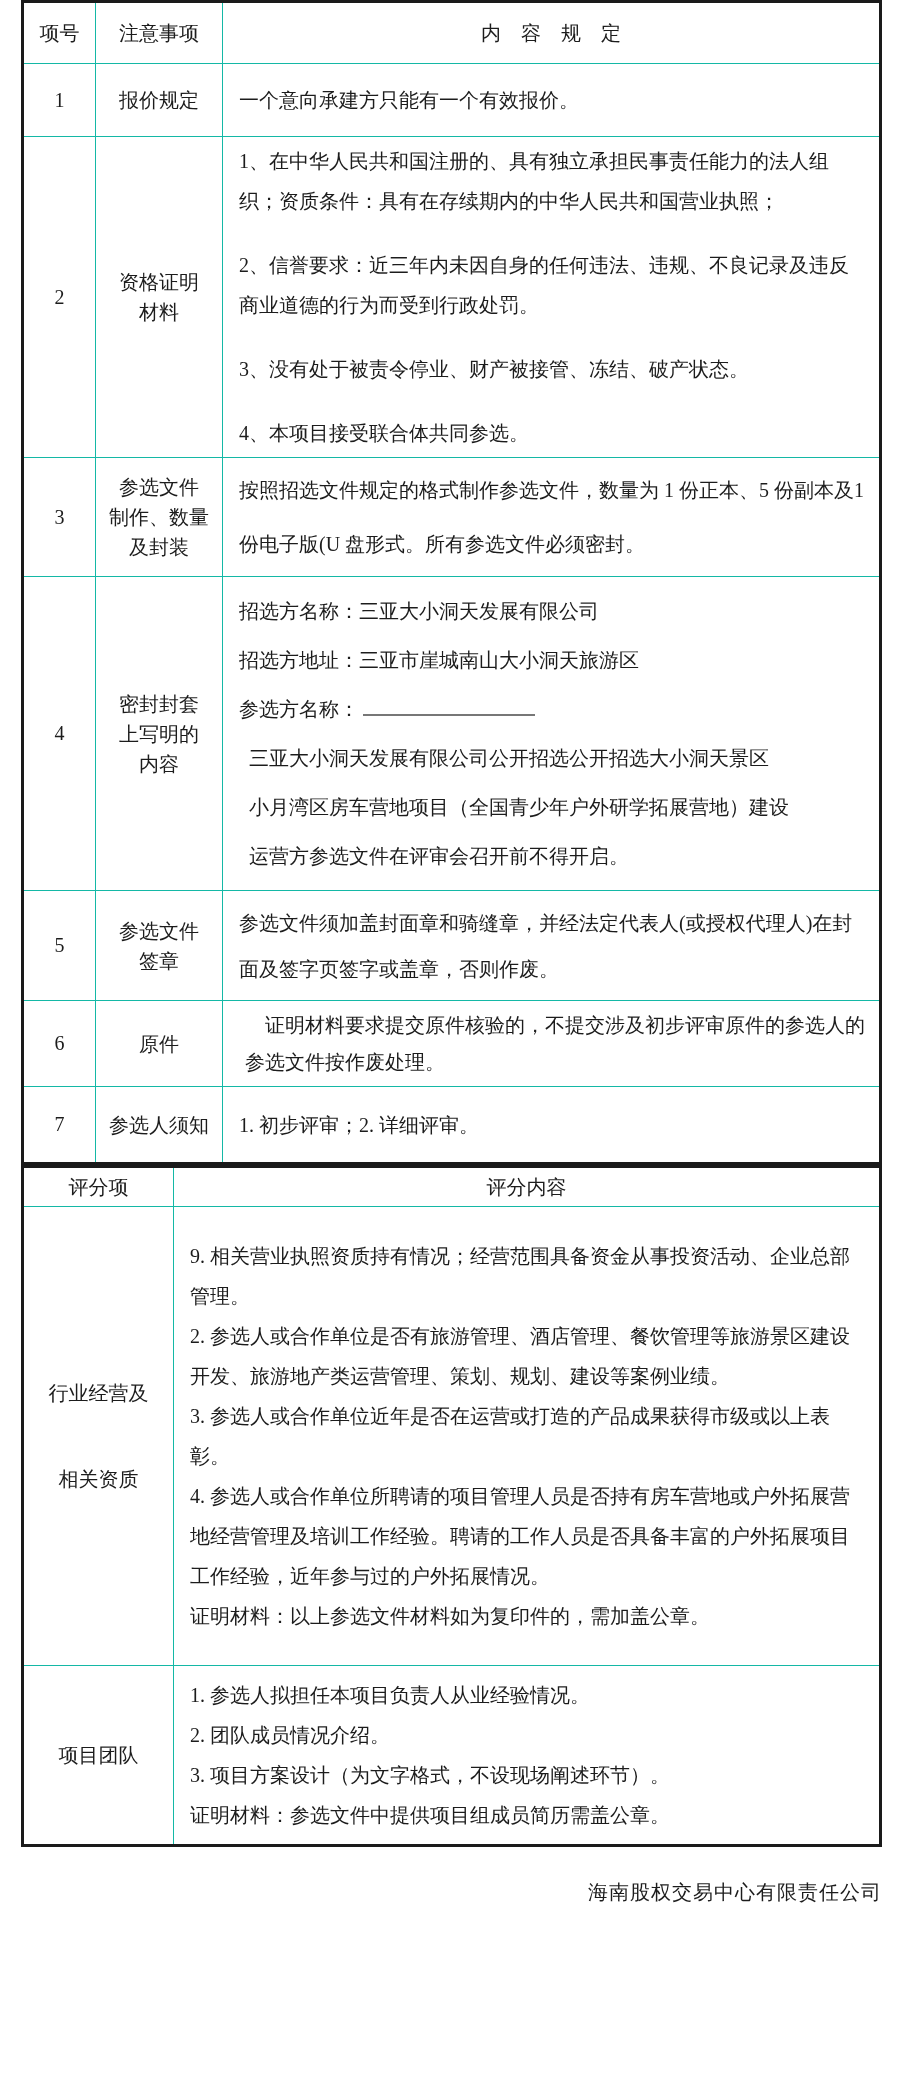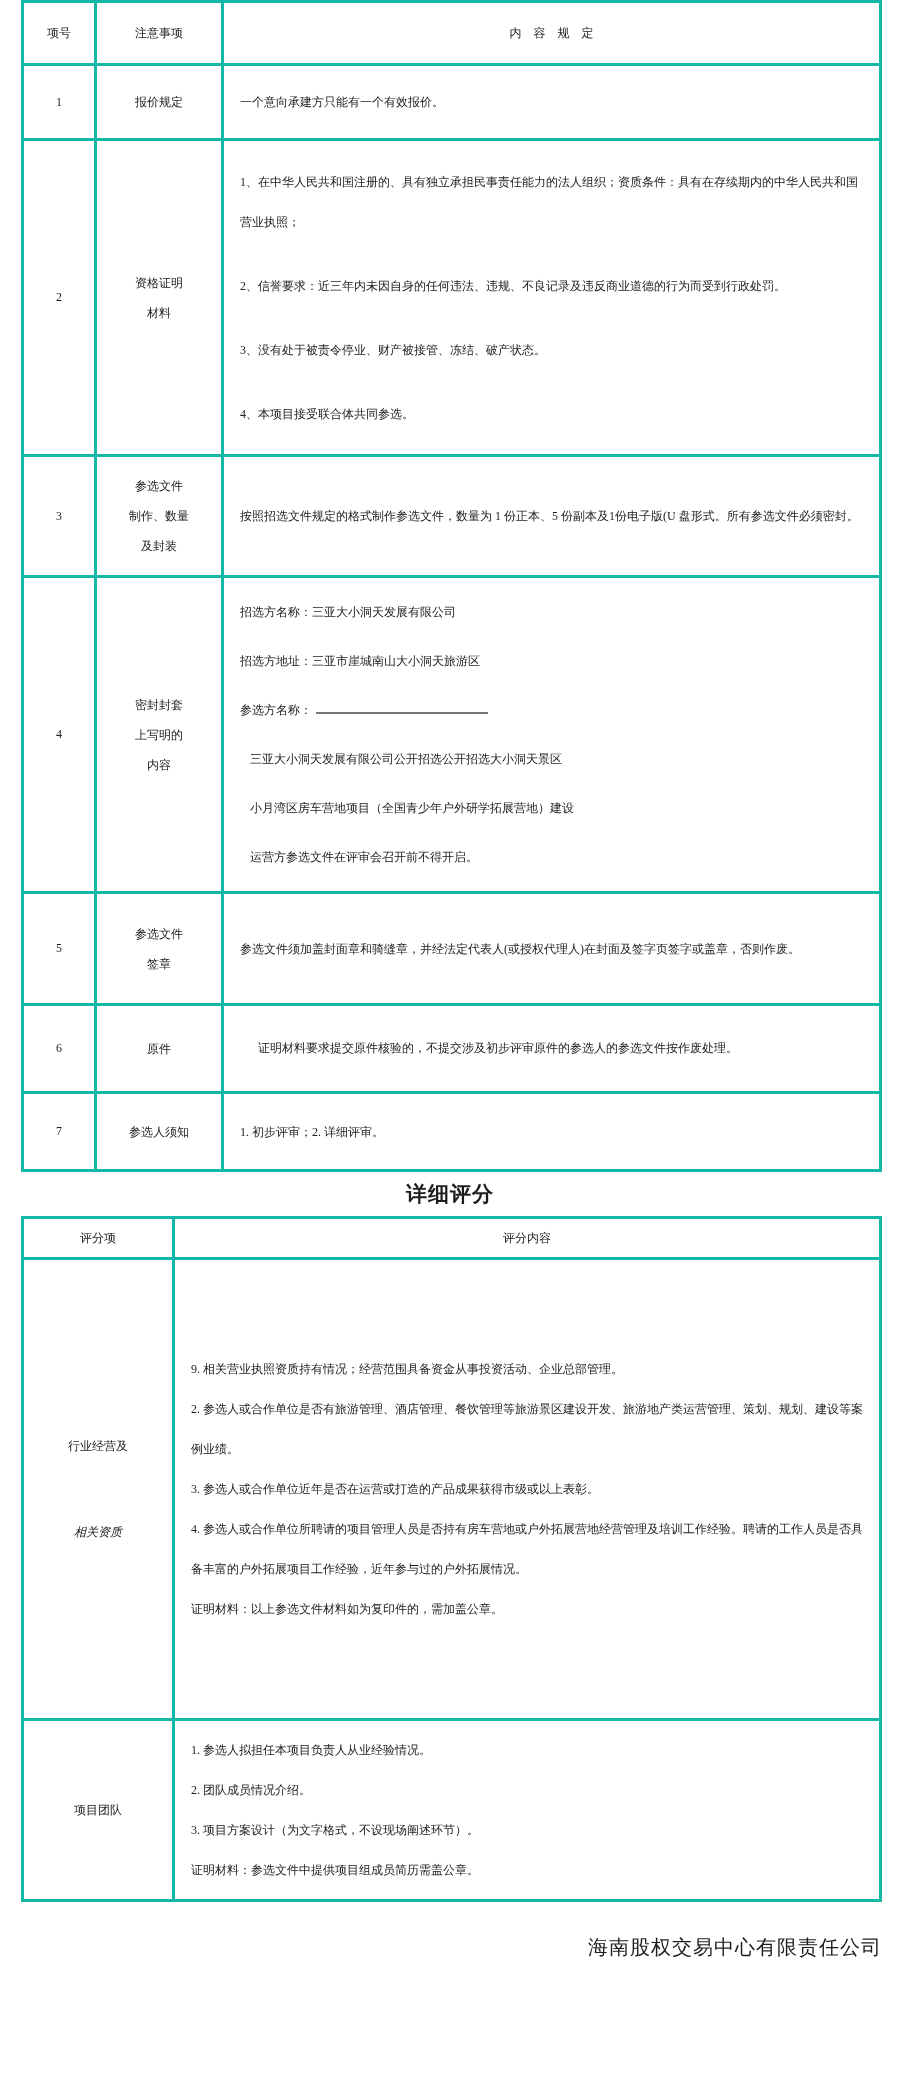--- a/index.html
+++ b/index.html
@@ -15,21 +15,21 @@
   }
   .table-title{
     text-align:center;font-weight:bold;font-size:21px;line-height:28px;
     margin:8px 0 8px 0;letter-spacing:1px;
   }
 
   table{
     width:858px;margin-left:21px;border-collapse:collapse;table-layout:fixed;
     border:3px solid #1a1a1a;
   }
-  th,td{border:3px solid #14b8a6;font-size:12px;font-weight:normal;overflow:hidden;}
+  th,td{border:1px solid #14b8a6;font-size:20px;font-weight:normal;overflow:hidden;}
   th{text-align:center;vertical-align:middle;}
   td.no,td.item{text-align:center;vertical-align:middle;padding:2px;}
   td.content{vertical-align:middle;padding:4px 12px 4px 16px;text-align:left;}
   .item-line{line-height:30px;}
 
   
   #t1 .c-no{width:73px;} #t1 .c-item{width:127px;} #t1 .c-content{width:658px;}
   #t1 thead th{height:58px;}
   #t1 tr.r1 td{height:64px;} #t1 tr.r2 td{height:305px;} #t1 tr.r3 td{height:110px;}
   #t1 tr.r4 td{height:305px;} #t1 tr.r5 td{height:101px;} #t1 tr.r6 td{height:77px;}
@@ -46,21 +46,21 @@
   .blank{
     display:inline-block;width:172px;height:5px;
     border-bottom:2px solid #777;vertical-align:baseline;margin-left:4px;
   }
 
   
   #t2 .c-item{width:151px;} #t2 .c-content{width:707px;}
   #t2 thead th{height:36px;}
   #t2 tr.s1 td{height:450px;} #t2 tr.s2 td{height:170px;}
   #t2 .content p{margin:0;line-height:40px;}
-  #t2 .item-line + .item-line{margin-top:56px;font-style:italic;}
+  #t2 .item-line + .item-line{margin-top:56px;}
 
   .footer{width:350px;margin:30px 18px 0 auto;font-size:20px;}
   .footer .company{text-align:right;line-height:30px;letter-spacing:1px;}
 </style>
 </head>
 <body>
 
 <div class="page">
 
 
@@ -151,21 +151,20 @@
           <td class="item">
             <div class="item-line">参选人须知</div>
           </td>
           <td class="content">
             <p>1. 初步评审；2. 详细评审。</p>
           </td>
         </tr>
       </tbody>
   </table>
 
-  <div class="table-title">详细评分</div>
 
   <table id="t2">
     <colgroup>
         <col class="c-item">
         <col class="c-content">
       </colgroup>
     <thead>
       <tr>
         <th>评分项</th>
         <th>评分内容</th>

